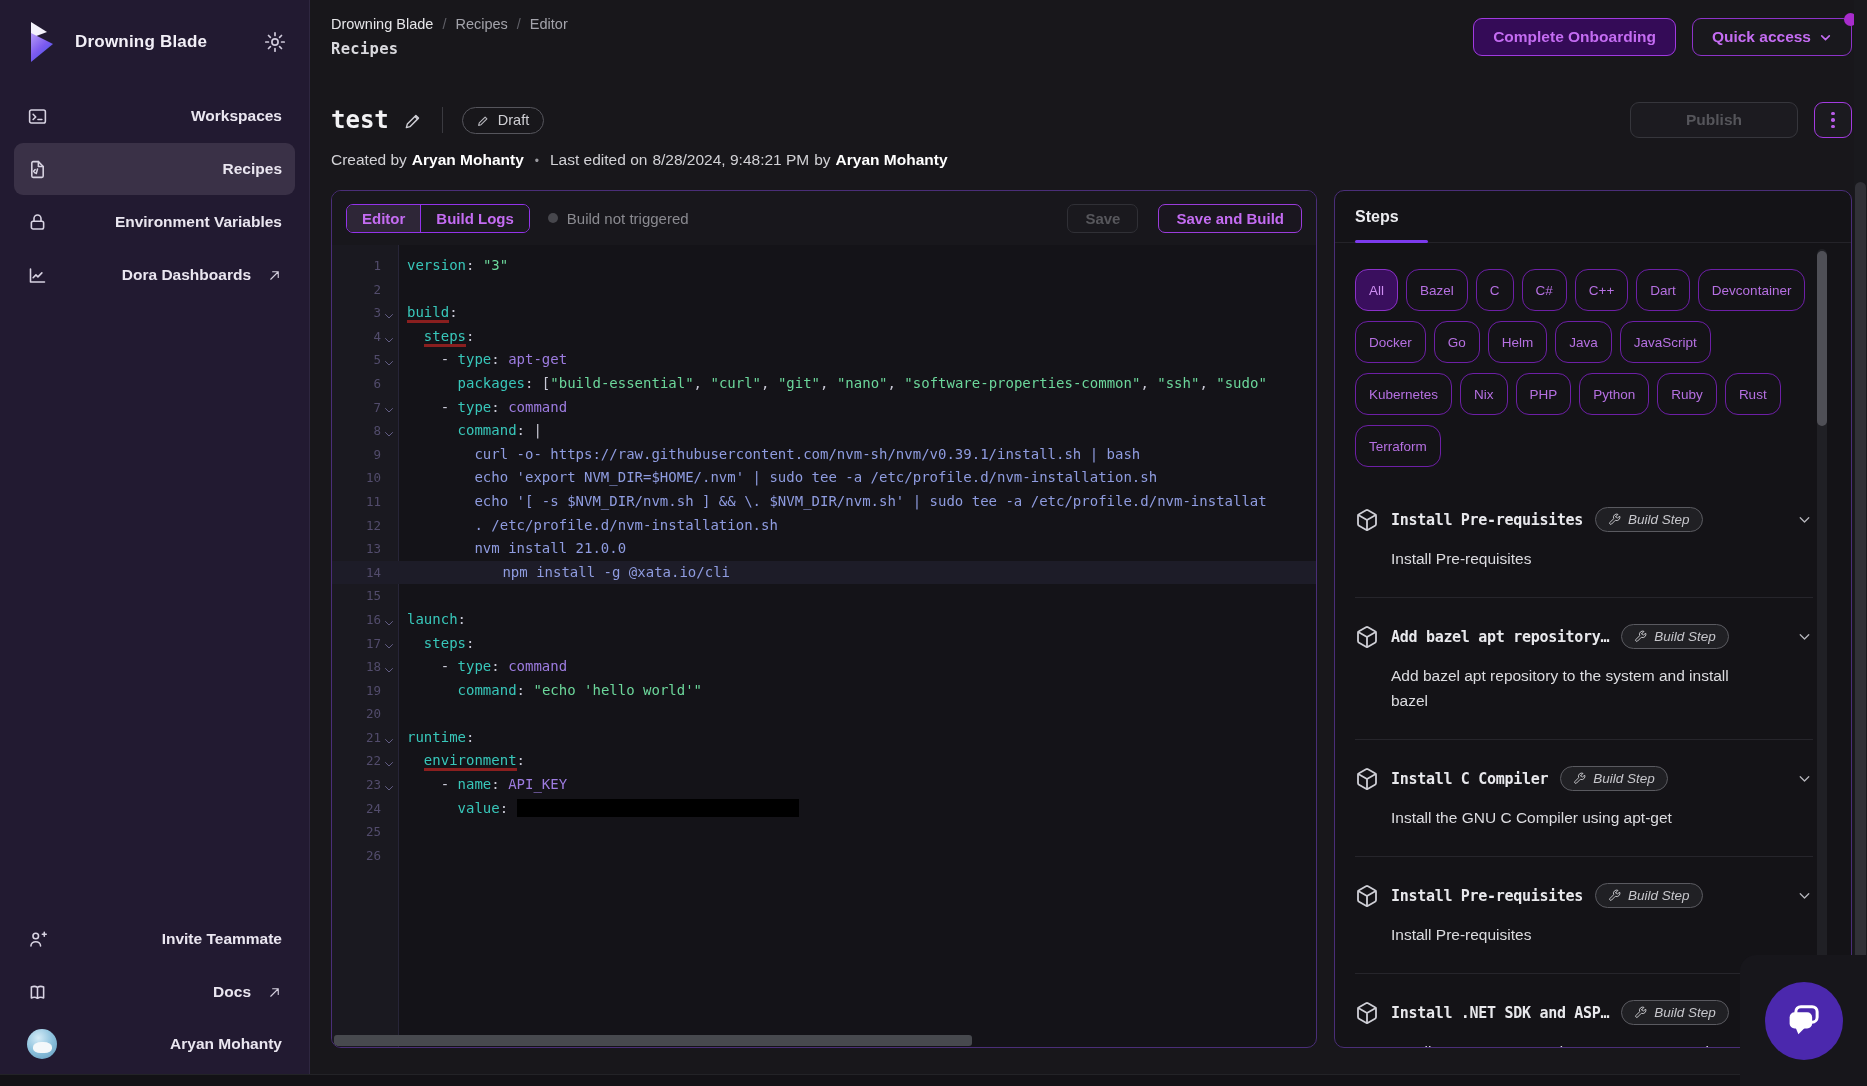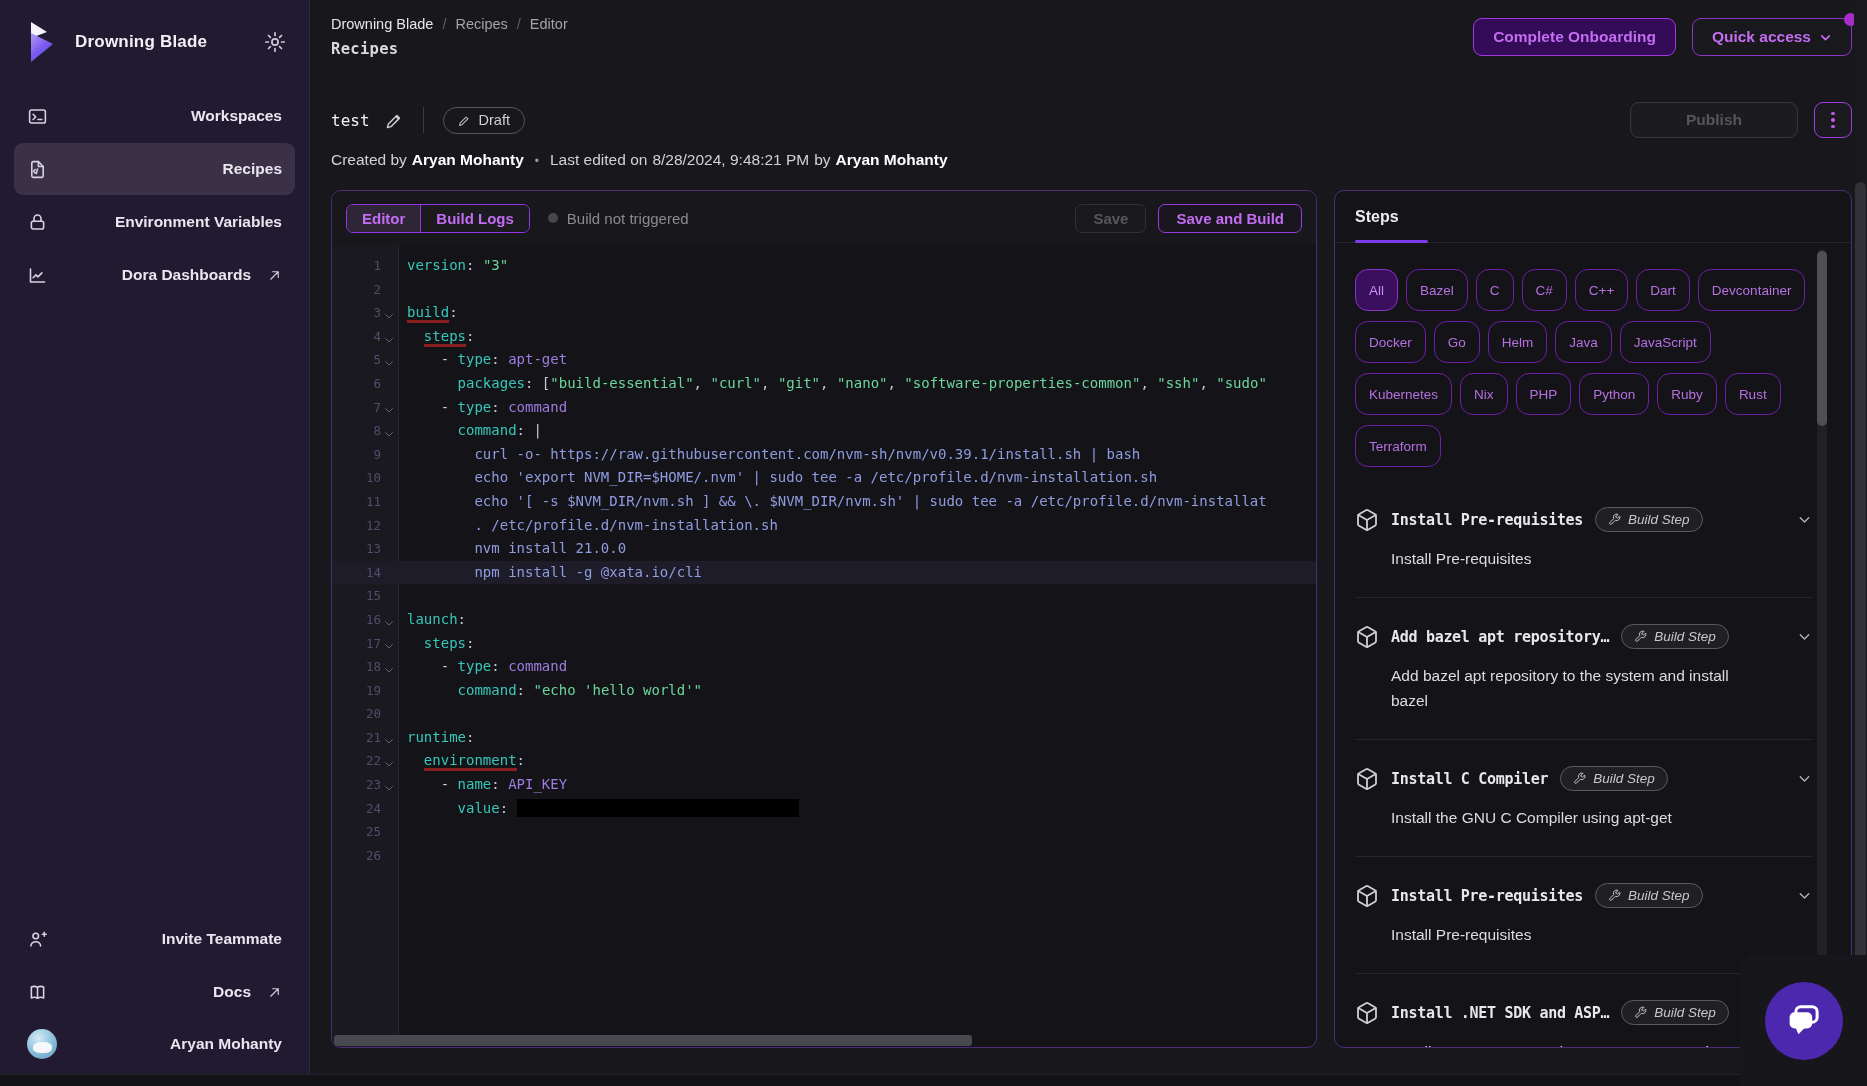--- a/index.html
+++ b/index.html
@@ -36,21 +36,21 @@
   .page-title{margin-top:8px;font-size:15.5px;font-weight:700;color:#d9d9de;letter-spacing:.3px;}
   .topbar-actions{margin-left:auto;display:flex;gap:16px;margin-top:2px;}
   .btn{height:38px;padding:0 19px;border-radius:9px;font-size:15.5px;font-weight:700;cursor:pointer;
        font-family:"Liberation Sans",sans-serif;display:flex;align-items:center;gap:8px;}
   .btn-fill-purple{background:#340b57;border:1.5px solid #a03ae0;color:#c46cf2;}
   .btn-outline-purple{background:#19181d;border:1.5px solid #8d33c9;color:#c46cf2;position:relative;}
   .notif-dot{position:absolute;top:-6px;right:-6px;width:13px;height:13px;border-radius:50%;background:#a82ccc;}
   .chev{width:13px;height:13px;display:flex;}
 
   .recipe-head{display:flex;align-items:center;margin-top:44px;}
-  .recipe-title{font-size:16px;font-weight:400;color:#f2f2f4;}
+  .recipe-title{font-size:24px;font-weight:700;color:#f2f2f4;}
   .edit-pencil{width:19px;height:19px;color:#cfcfd6;margin-left:15px;cursor:pointer;display:flex;}
   .vdivider{width:1px;height:26px;background:#3a3a40;margin:0 19px;}
   .draft-pill{display:flex;align-items:center;gap:8px;height:27px;padding:0 14px;border:1px solid #55555c;
               border-radius:14px;color:#cfcfd4;font-size:14.5px;}
   .draft-pill .p-ico{width:13px;height:13px;color:#b9b9bf;display:flex;}
   .recipe-actions{margin-left:auto;display:flex;gap:16px;align-items:center;}
   .publish-btn{width:168px;height:36px;border-radius:9px;border:1.5px solid #36363c;background:#1c1b20;
                color:#55555a;font-size:15.5px;font-weight:700;display:flex;align-items:center;justify-content:center;}
   .kebab-btn{width:38px;height:36px;border-radius:9px;border:1.5px solid #a33be0;background:#1b1a1f;cursor:pointer;
              display:flex;flex-direction:column;align-items:center;justify-content:center;gap:3px;}
@@ -67,31 +67,31 @@
   .editor-panel{width:986px;flex:none;border:1px solid #4a2e78;border-radius:10px;background:#141318;
                 display:flex;flex-direction:column;overflow:hidden;position:relative;}
   .editor-toolbar{height:54px;flex:none;display:flex;align-items:center;gap:18px;padding:0 14px;background:#18171c;}
   .seg{display:flex;border:1.5px solid #9333ea;border-radius:7px;overflow:hidden;}
   .seg-btn{padding:5px 15px;font-size:15px;font-weight:700;color:#c46cf2;background:#1b1a1f;border:none;cursor:pointer;
            font-family:"Liberation Sans",sans-serif;}
   .seg-btn + .seg-btn{border-left:1.5px solid #9333ea;}
   .seg-btn.active{background:#2e2637;}
   .build-status{display:flex;align-items:center;gap:9px;color:#8a8a90;font-size:15px;}
   .status-dot{width:10px;height:10px;border-radius:50%;background:#47474d;}
-  .toolbar-actions{margin-left:auto;display:flex;gap:12px;}
+  .toolbar-actions{margin-left:auto;display:flex;gap:20px;}
   .save-btn{padding:5px 17px;border-radius:7px;border:1.5px solid #303036;background:#1a191e;color:#57575c;
             font-size:15px;font-weight:700;font-family:"Liberation Sans",sans-serif;}
   .savebuild-btn{padding:5px 17px;border-radius:7px;border:1.5px solid #9a3cdb;background:#1a161f;color:#c46cf2;
             font-size:15px;font-weight:700;cursor:pointer;font-family:"Liberation Sans",sans-serif;}
 
   .code-area{flex:1;position:relative;overflow:hidden;padding-top:9px;
              font-family:"DejaVu Sans Mono","Liberation Mono",monospace;font-size:14px;line-height:23.6px;}
   .code-area::before{content:"";position:absolute;left:0;top:0;bottom:0;width:66px;background:#1a1920;border-right:1px solid #272538;}
   .cl{position:relative;display:flex;height:23.6px;white-space:pre;z-index:1;}
-  .cl.active{background:#1d1c28;}
+  .cl.active{background:#1d1c28;gap:28px;}
   .gut{width:66px;flex:none;display:flex;justify-content:flex-end;align-items:center;padding-right:3px;
        color:#524c6c;font-size:12.5px;}
   .num{text-align:right;}
   .fold{width:12px;height:12px;margin-left:2px;display:flex;color:#6b6590;transform:translateY(3px);}
   .fold.nofold{visibility:hidden;}
   .ct{padding-left:9px;}
   .tk-k{color:#38c7ba;}
   .tk-e{color:#38c7ba;border-bottom:3px solid #8a1f1f;}
   .tk-s{color:#6cd79b;}
   .tk-v{color:#9d7ce0;}

